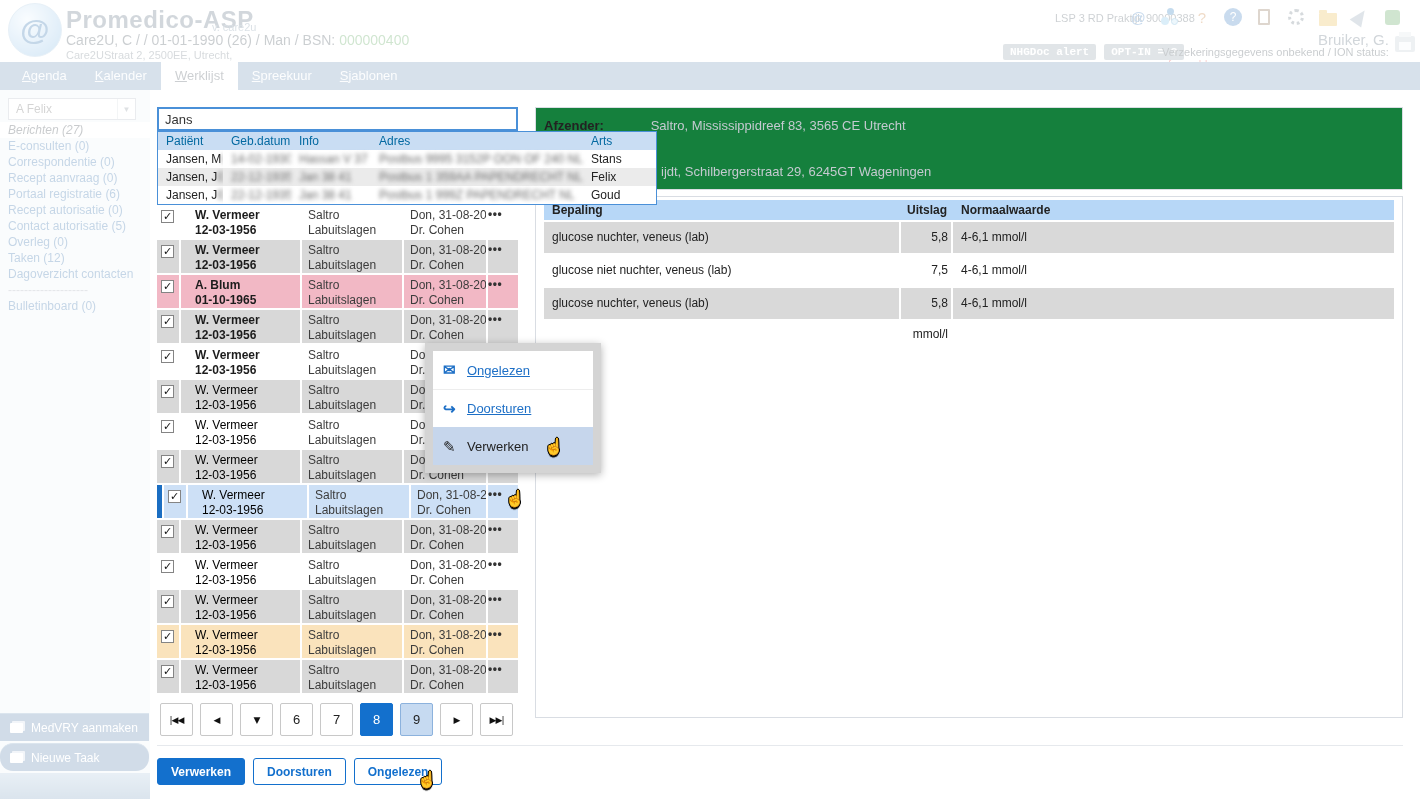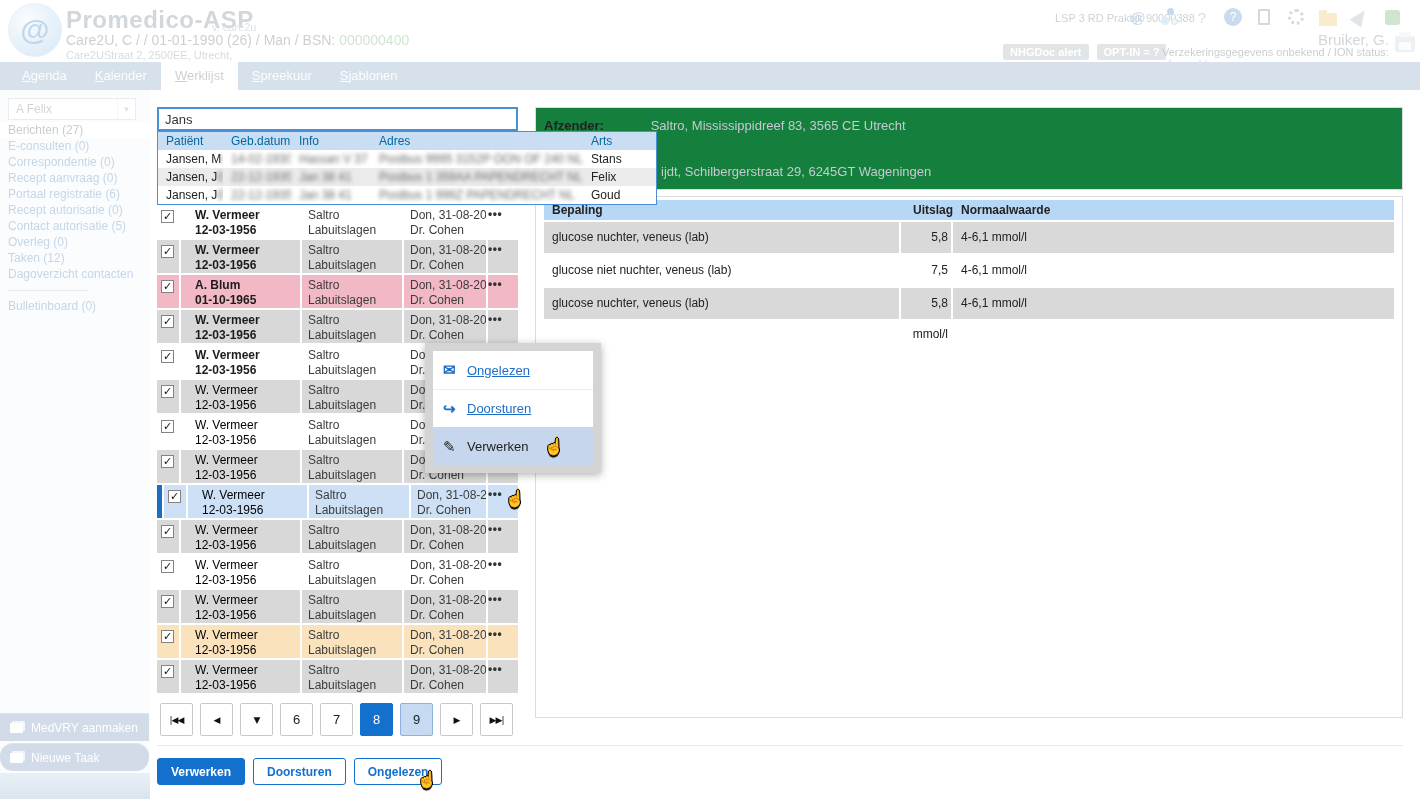--- a/index.html
+++ b/index.html
@@ -14,21 +14,21 @@
     border:1px solid #a8c8e2;color:#2d6fae;font-size:30px;font-weight:bold;
     display:flex;align-items:center;justify-content:center;}
   #app-title{left:66px;top:6px;font-size:24px;font-weight:bold;color:#5f7182;letter-spacing:0.5px;}
   #app-subtitle{left:212px;top:21px;font-size:11px;color:#7d93a5;}
   #patient-line{left:66px;top:32px;font-size:14px;color:#47525c;}
   #patient-line .bsn{color:#57a357;}
   #patient-address{left:66px;top:49px;font-size:11px;color:#707c86;}
   #loggedin{left:935px;top:24px;font-size:13px;color:#4e5a64;margin-top:36px;}
   #praktijk{left:1055px;top:12px;font-size:11px;color:#4e5a64;}
   #username{left:1318px;top:31px;font-size:15px;color:#5b6b7a;}
-  #badges{left:1003px;top:44px;display:flex;gap:8px;align-items:center;}
+  #badges{left:1003px;top:44px;display:flex;gap:8px;align-items:center;font-family:Liberation Mono, monospace;}
   .badge{background:#95a3ac;color:#fff;font-size:11px;font-weight:bold;padding:2px 7px;border-radius:2px;}
   #insurance{left:1162px;top:46px;font-size:11px;color:#3e4952;}
   #insurance .ion{color:#e05353;}
   #hdr-icons{left:1128px;top:6px;display:flex;gap:12px;align-items:center;height:22px;}
   .hicon{width:20px;height:20px;display:flex;align-items:center;justify-content:center;
     font-size:15px;color:#3f7fc0;}
   .folder-shape{width:18px;height:13px;background:#e8b94d;border-radius:1px;position:relative;margin-top:4px;}
   .folder-shape::before{content:"";position:absolute;left:0;top:-3px;width:8px;height:3px;background:#e8b94d;border-radius:1px 1px 0 0;}
   .door-shape{width:12px;height:16px;border:2px solid #8a6d4f;border-radius:1px;}
   .gear-shape{width:16px;height:16px;border-radius:50%;border:3px dotted #6e7b86;}
@@ -50,21 +50,21 @@
   .tab.active{background:#fff;color:#4a545d;}
 
   
   #sidebar{left:0;top:90px;width:150px;height:709px;background:#eef2f6;z-index:1;}
   #doctor-filter{left:8px;top:8px;width:128px;height:22px;background:#fff;border:1px solid #b3bcc4;
     font-size:12px;color:#666;display:flex;align-items:center;padding-left:7px;}
   #doctor-filter .chev{margin-left:auto;width:18px;height:20px;border-left:1px solid #d5dade;
     display:flex;align-items:center;justify-content:center;font-size:8px;color:#8a949c;}
   #side-items{left:0;top:32px;width:150px;}
   .sitem{height:16px;line-height:16px;padding-left:8px;font-size:12px;color:#2f6da8;white-space:nowrap;}
-  .sitem.active{background:#fff;color:#3d464e;}
+  .sitem.active{background:#fff;color:#3d464e;font-style:italic;}
   .sitem.divider{color:#9aa4ad;}
   .sbtn{position:absolute;left:0;width:149px;height:28px;background:#5b83ad;border-top:1px solid #7fa2c2;
     color:#fff;font-size:12px;display:flex;align-items:center;padding-left:10px;gap:8px;}
   .page-ico{width:13px;height:10px;background:#fff;border-radius:1px;box-shadow:2px -2px 0 #cfdce8;}
   #side-bluebox{left:0;top:683px;width:150px;height:26px;background:linear-gradient(#aec7dd,#7d9fbf);}
 
   
   .dim{background:rgba(255,255,255,0.72);z-index:5;pointer-events:none;}
   #dim-top{left:0;top:0;width:1420px;height:90px;}
   #dim-left{left:0;top:90px;width:150px;height:709px;}
@@ -138,21 +138,21 @@
   .abtn.primary{background:#1370cd;color:#fff;}
 
   
   #afzender-box{left:385px;top:17px;width:868px;height:83px;background:#15803d;border:1px solid #d9dde3;}
   #af-line1{position:absolute;left:8px;top:10px;font-size:13px;}
   #af-label{font-weight:bold;color:#222;display:inline-block;width:103px;}
   #af-value{color:#c4cad0;}
   #af-line2{position:absolute;left:125px;top:56px;font-size:13px;color:#c4cad0;}
   #results-box{left:385px;top:106px;width:868px;height:522px;background:#fff;border:1px solid #d9dde3;}
   #lab-table{margin:3px 8px 0 8px;}
-  #lab-head{display:flex;column-gap:0;background:#b7d7f7;height:20px;line-height:20px;
+  #lab-head{display:flex;column-gap:6px;background:#b7d7f7;height:20px;line-height:20px;
     font-size:12px;font-weight:bold;color:#222;}
   .labh:nth-child(1){flex:1;padding-left:8px;}
   .labh:nth-child(2){width:50px;text-align:right;}
   .labh:nth-child(3){width:441px;padding-left:8px;}
   .lab-r{display:flex;column-gap:2px;height:31px;margin-top:2px;font-size:12px;color:#222;}
   .lab-r > div{line-height:31px;}
   .lab-r.lab-gray > div{background:#d9d9d9;}
   .lab-r.lab-white > div{background:#fff;}
   .lc1{flex:1;padding-left:8px;}
   .lc2{width:50px;text-align:right;padding-right:3px;}

